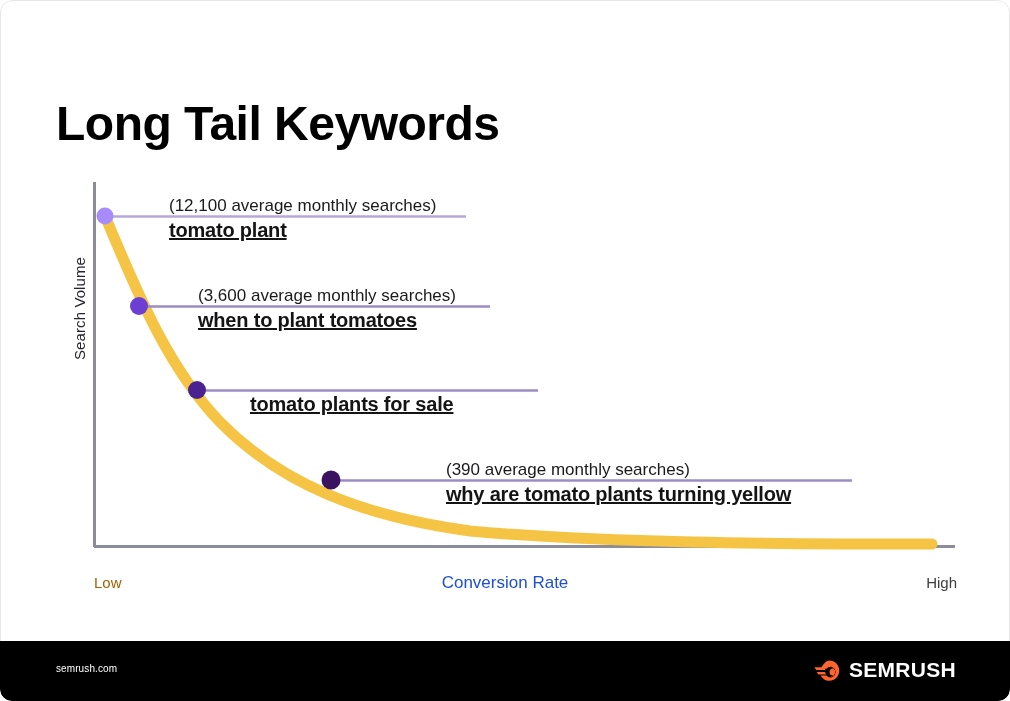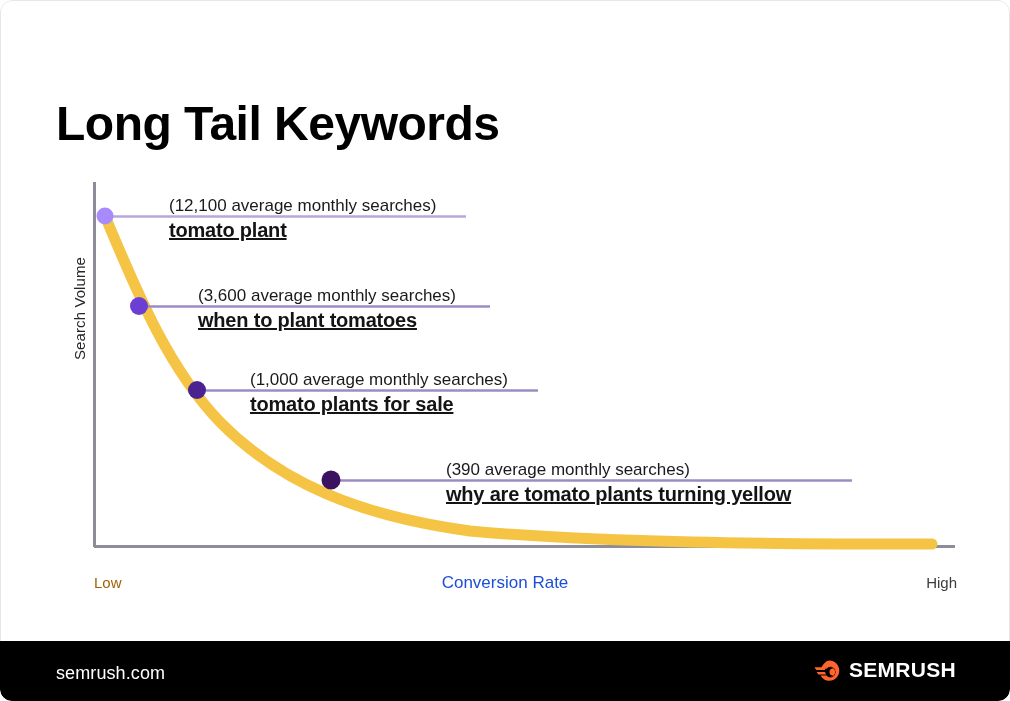--- a/index.html
+++ b/index.html
@@ -128,21 +128,21 @@
     width: 1010px;
     height: 60px;
     background: #000000;
     border-bottom-left-radius: 12px;
     border-bottom-right-radius: 12px;
   }
   .footer-url {
     position: absolute;
     left: 56px;
     top: 22px;
-    font-size: 18px;
+    font-size: 10px;
     color: #ffffff;
     letter-spacing: 0.1px;
   }
   .footer-brand {
     position: absolute;
     right: 54px;
     top: 18px;
     display: flex;
     align-items: flex-start;
     gap: 9px;
@@ -191,21 +191,20 @@
       <span class="vol">(12,100 average monthly searches)</span>
     </div>
 
     <div class="annot" style="left:198px; top:276px; width:420px; height:62px;">
       <span class="kw">when to plant tomatoes</span>
       <span class="vol">(3,600 average monthly searches)</span>
     </div>
 
     <div class="annot" style="left:250px; top:360px; width:420px; height:62px;">
       <span class="kw">tomato plants for sale</span>
-      <span class="vol">(1,000 average monthly searches)</span>
     </div>
 
     <div class="annot" style="left:446px; top:450px; width:540px; height:62px;">
       <span class="kw">why are tomato plants turning yellow</span>
       <span class="vol">(390 average monthly searches)</span>
     </div>
 
     <div class="axis-label-y">Search Volume</div>
     <div class="axis-label-x-center">Conversion Rate</div>
     <div class="axis-label-x-left">Low</div>

